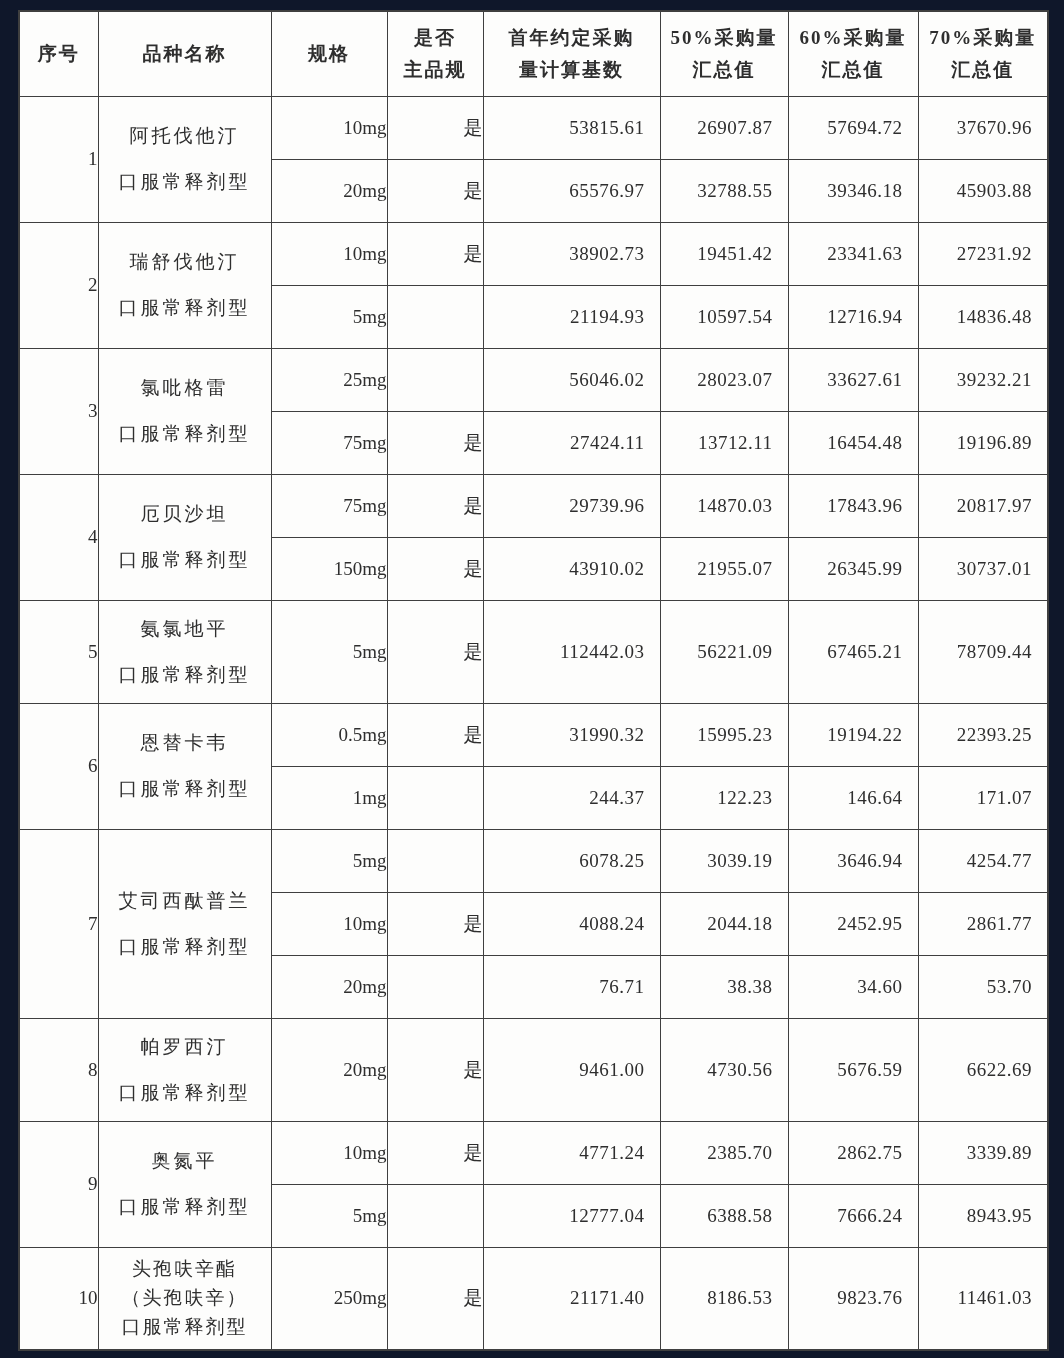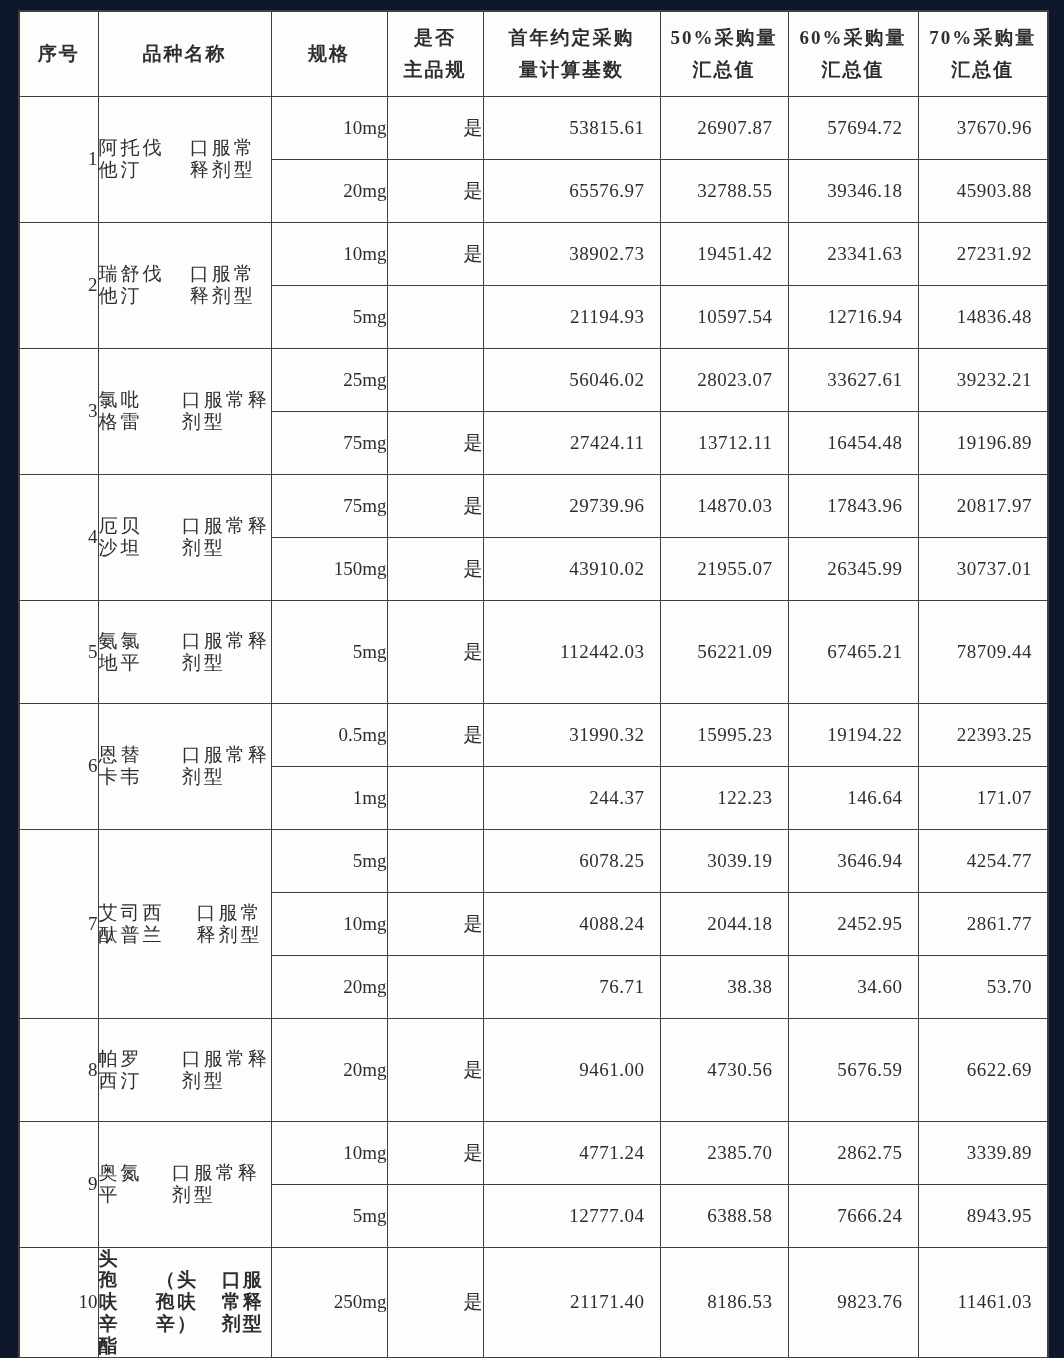--- a/index.html
+++ b/index.html
@@ -42,28 +42,28 @@
   tr.row-single { height: 103px; }
   td.cell-center { text-align: right; }
   td.cell-num {
     text-align: right;
     padding-right: 15px;
     letter-spacing: 0.5px;
     font-variant-numeric: lining-nums;
   }
   .name-stack {
     display: flex;
-    flex-direction: row;
+    flex-direction: column;
     align-items: center;
     justify-content: center;
     gap: 24px;
     letter-spacing: 3px;
     line-height: 1.15;
   }
-  .name-stack.tight { gap: 17px; letter-spacing: 2px; font-weight: bold; }
+  .name-stack.tight { gap: 7px; letter-spacing: 2px; }
   .hdr-line { display: block; }
 </style>
 </head>
 <body>
 
 <div class="page">
   <table class="proc-table">
     <colgroup>
         <col style="width: 79px;">
         <col style="width: 173px;">

